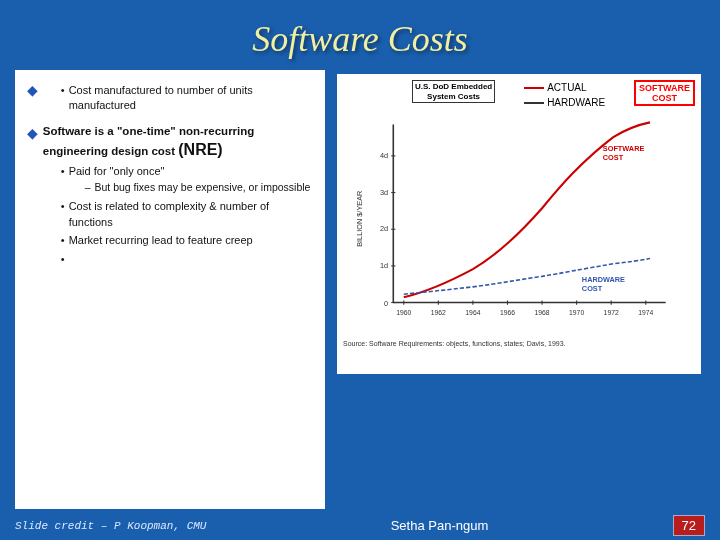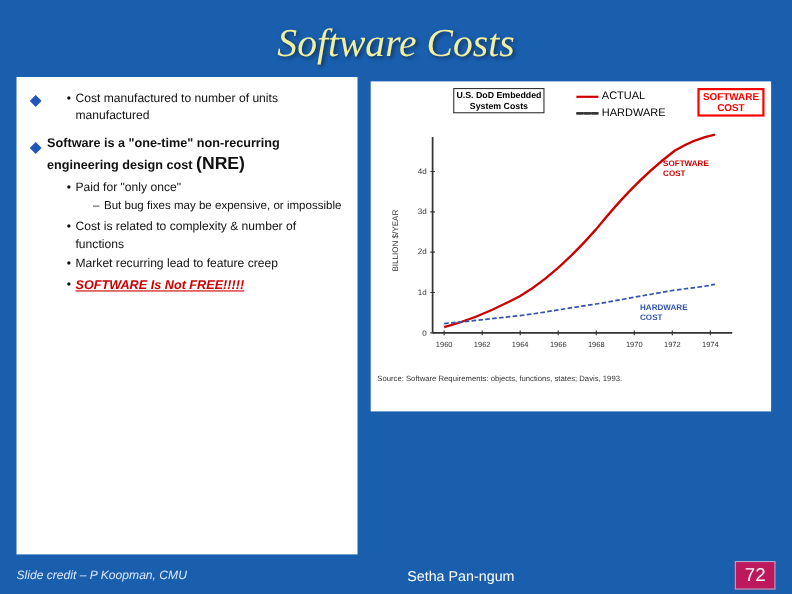--- a/index.html
+++ b/index.html
@@ -183,37 +183,38 @@
       display: flex;
       justify-content: space-between;
       align-items: center;
       padding: 6px 0 4px 0;
     }
 
     .slide-credit {
       color: #dde8ff;
       font-size: 11px;
       font-style: italic;
+      font-family: Liberation Mono, monospace;
     }
 
     .intro-text {
       color: white;
       font-size: 13px;
       font-style: italic;
     }
 
     .author-text {
       color: white;
       font-size: 13px;
     }
 
     .page-number {
       color: white;
-      font-size: 17px;
-      background: #be185d;
+      font-size: 13px;
+      background: #b91c1c;
       padding: 2px 8px;
       border: 1px solid #aac;
     }
   </style>
 </head>
 <body>
 
 <div class="slide-container">
   <div class="title">Software Costs</div>
 
@@ -257,21 +258,20 @@
               <span>Cost is related to complexity &amp; number of functions</span>
             </div>
 
             <div class="sub-bullet">
               <span class="dot">•</span>
               <span>Market recurring lead to feature creep</span>
             </div>
 
             <div class="sub-bullet">
               <span class="dot">•</span>
-              <span class="software-free">SOFTWARE Is Not FREE!!!!!</span>
             </div>
 
           </div>
         </div>
       </div>
     </div>
 
     <div class="right-panel">
       <div class="chart-container">
 

